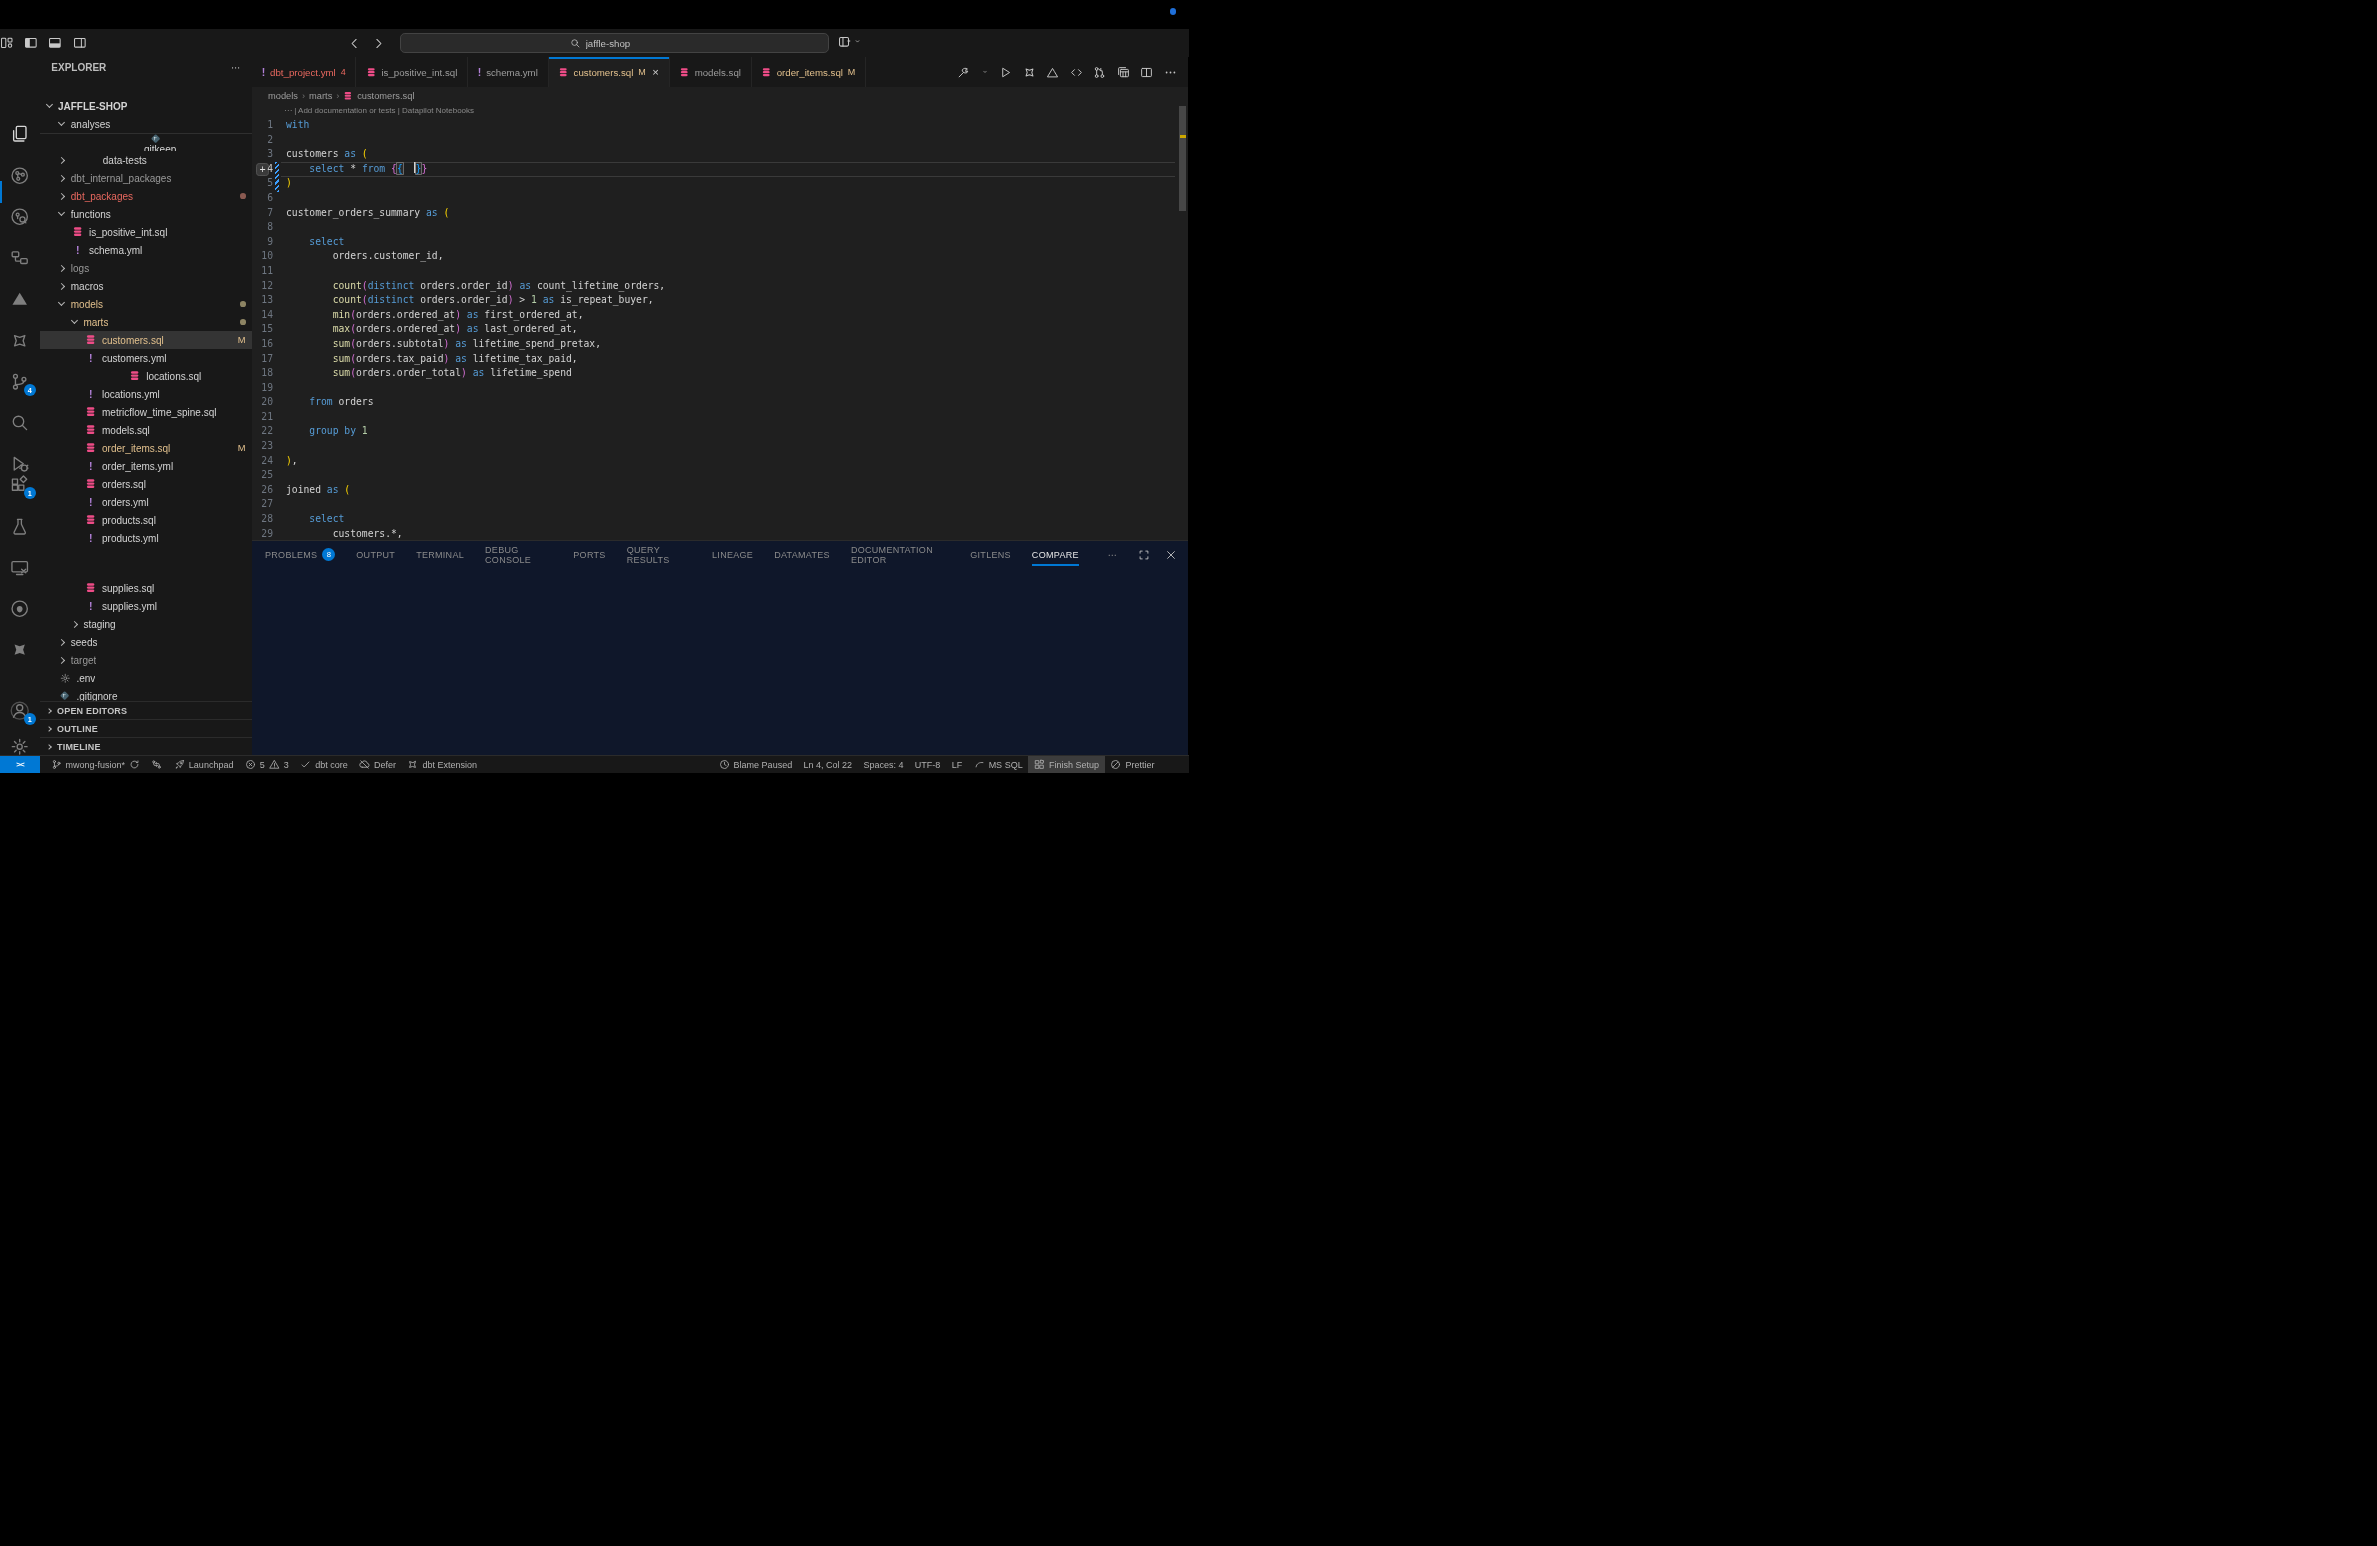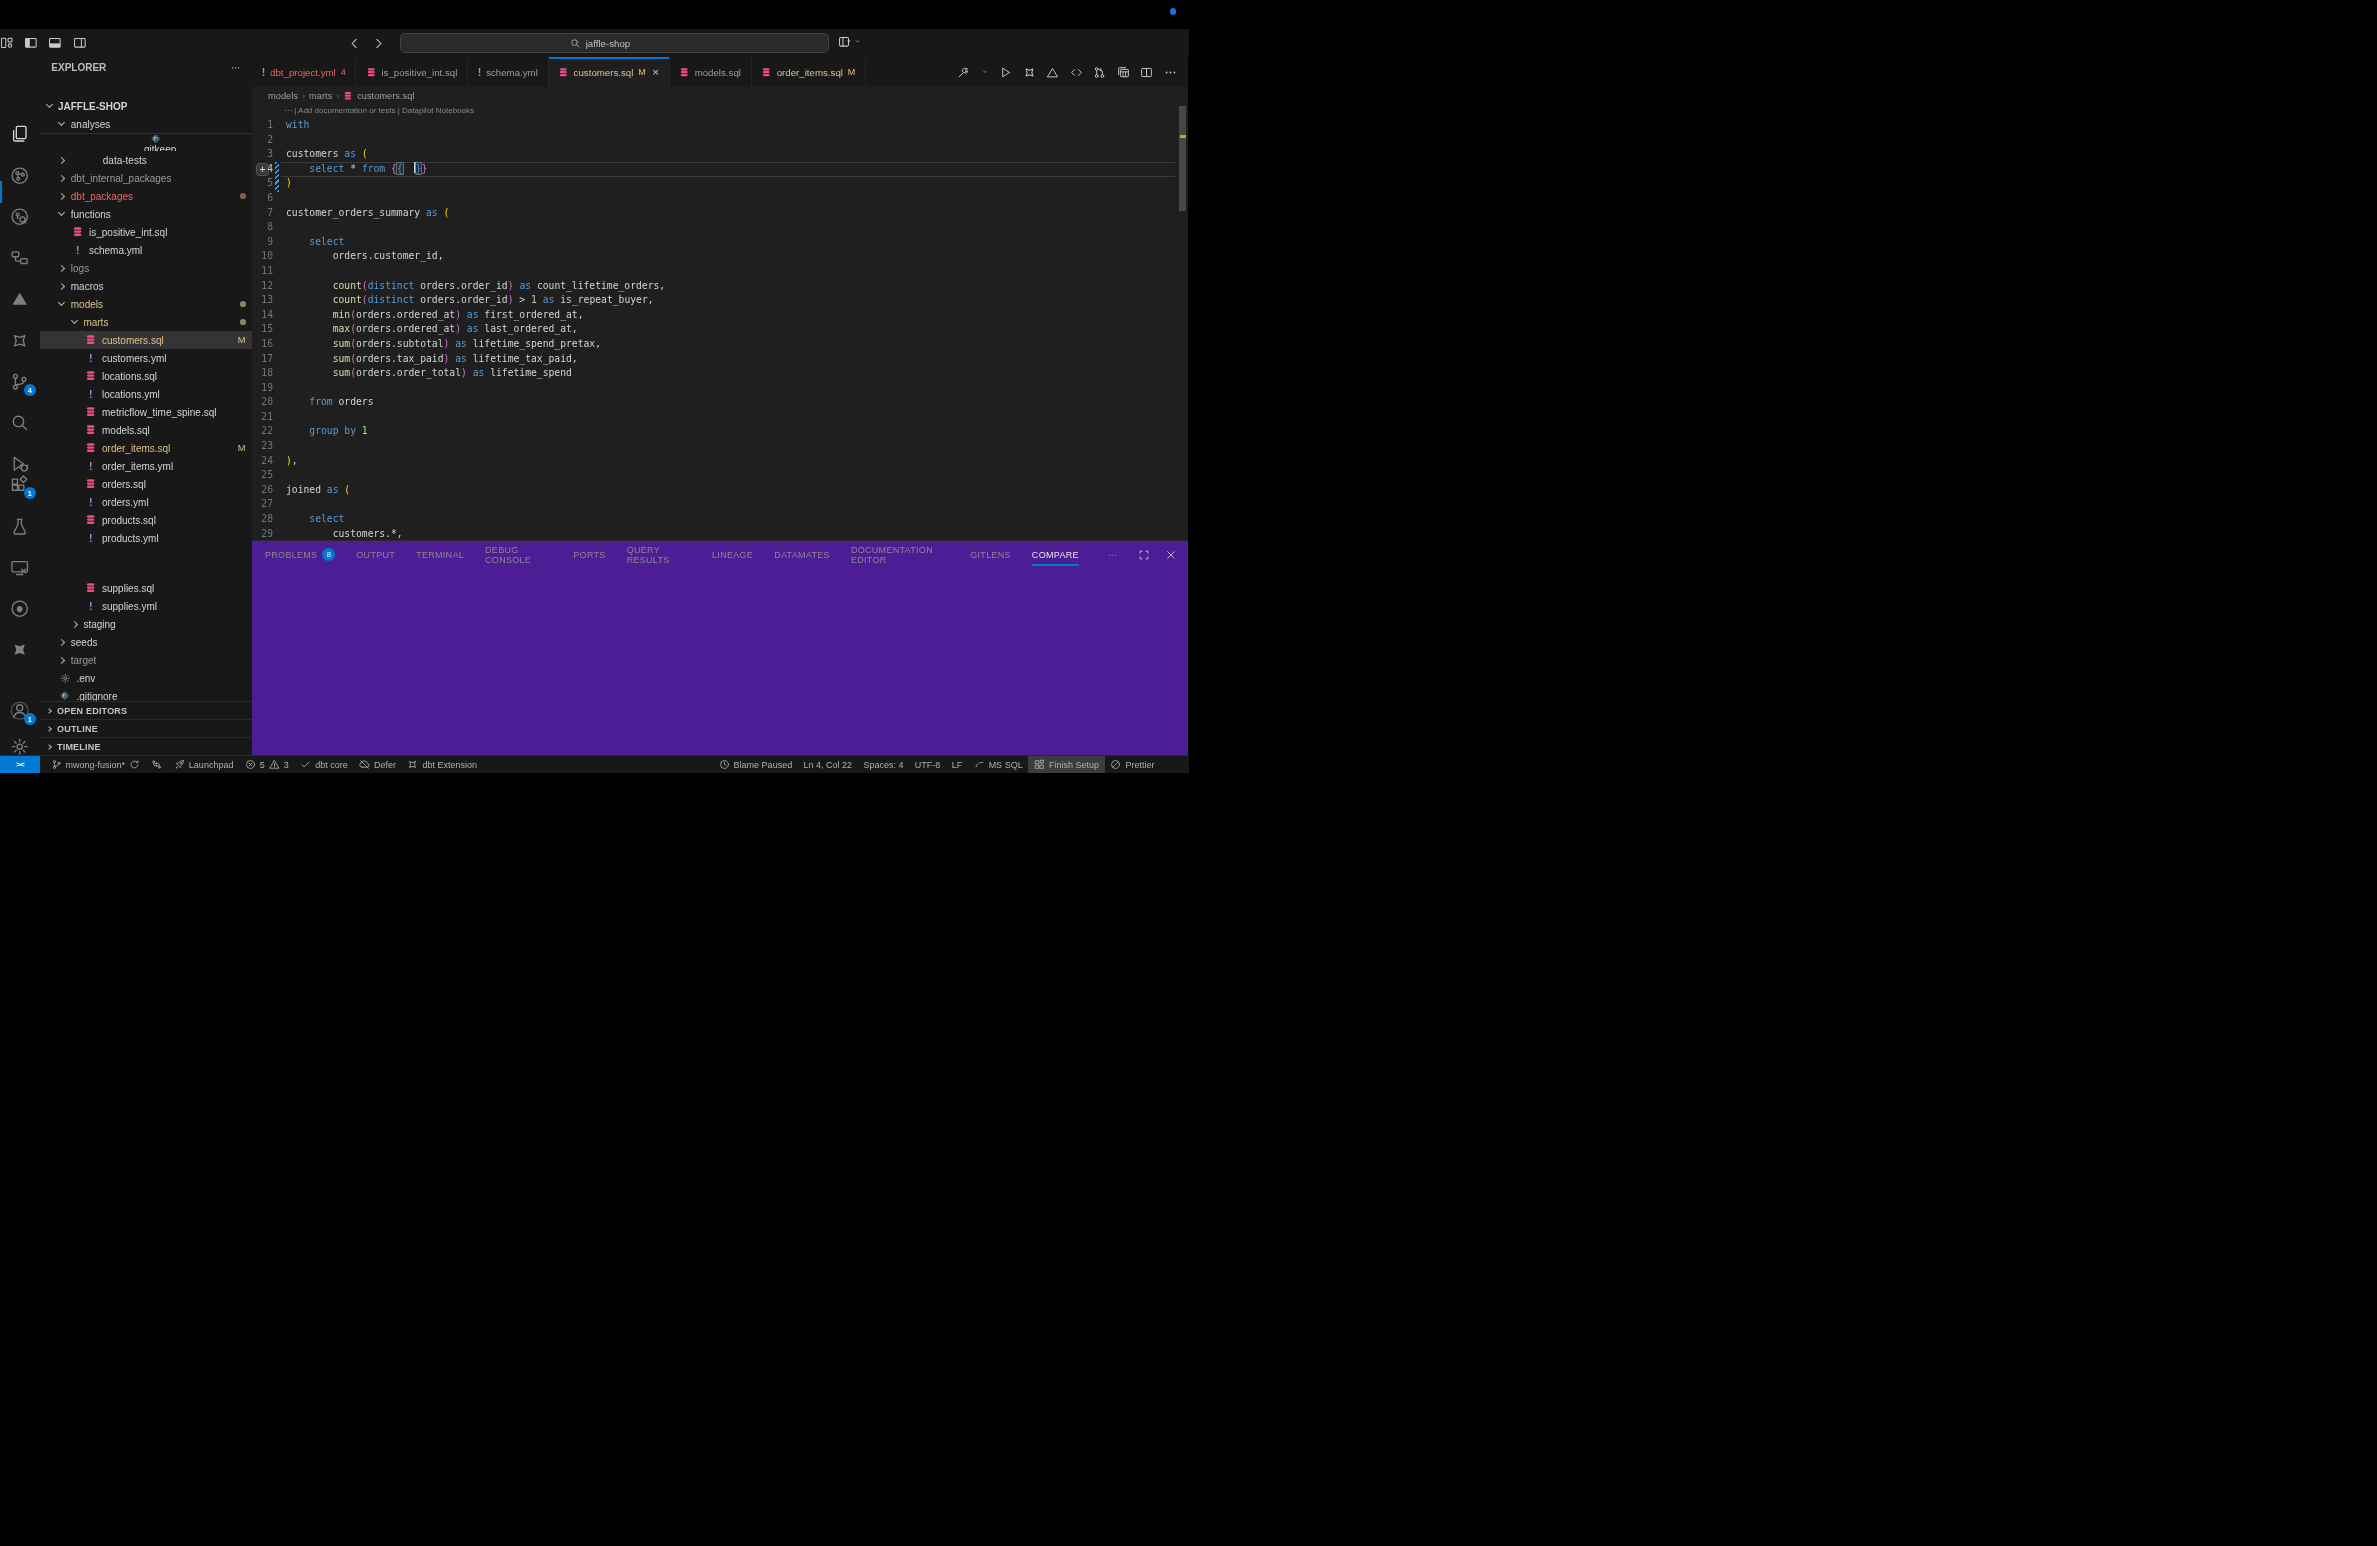--- a/index.html
+++ b/index.html
@@ -86,21 +86,21 @@
              border-bottom:0.8px solid #3a3a3a; pointer-events:none; }
   #changebar { position:absolute; left:22.6px; top:105px; width:4px; height:30px;
       background:repeating-linear-gradient(135deg,#3b9eff 0 1.6px,transparent 1.6px 3.7px); }
   #plusbtn { position:absolute; left:4px; top:106px; width:13px; height:13px; background:#3a3a3a;
       border:0.8px solid #515151; border-radius:3.2px; color:#e0e0e0; font-size:10.5px; line-height:10.5px;
       display:flex; align-items:center; justify-content:center; }
   #scrollthumb { position:absolute; right:1.6px; top:49px; width:7.3px; height:105px; background:#565656; opacity:.75; }
   #overviewmark { position:absolute; right:2.4px; top:78px; width:5.7px; height:3.2px; background:#cca700; }
 
   
-  #panel { left:252px; top:540px; width:936px; height:215px; background:#4c1d95; border-top:0.8px solid #2b2b2b; }
+  #panel { left:252px; top:540px; width:936px; height:215px; background:#0f172a; border-top:0.8px solid #2b2b2b; }
   #paneltabs { height:27px; display:flex; align-items:center; gap:21px; padding-left:13px; font-size:9px;
                letter-spacing:0.3px; color:#8b8b8b; }
   .ptab { display:flex; align-items:center; gap:4.9px; height:100%; position:relative; }
   .ptab.active { color:#e7e7e7; }
   .ptab.active::after { content:""; position:absolute; left:0; right:0; bottom:2.4px; height:1.6px; background:#0078d4; }
   .pbadge { background:#0078d4; color:#fff; min-width:13px; height:13px; border-radius:7.3px; font-size:7.7px;
             display:flex; align-items:center; justify-content:center; padding:0 3.2px; letter-spacing:0; }
   #panelbtns { margin-left:auto; display:flex; align-items:center; gap:14.6px; padding-right:11.3px; color:#c5c5c5; }
   #comparebody { position:absolute; left:0; top:27px; right:0; bottom:0; display:flex; flex-direction:column;
                  align-items:center; }
@@ -394,21 +394,21 @@
         </span>
         <span class="lbl c-gold">customers.sql</span>
         <span class="rbadge c-gold">M</span>
       </div>
       <div class="row" style="padding-left: 45px;">
         <span class="ficon">
           <span class="yaml-bang">!</span>
         </span>
         <span class="lbl">customers.yml</span>
       </div>
-      <div class="row" style="padding-left: 45px;">
+      <div class="row" style="padding-left: 45px; justify-content: center;">
         <span class="ficon" style="color: rgb(238, 76, 135);">
           <svg width="11.3" height="11.3" viewBox="0 0 16 16" fill="none" stroke="currentColor" stroke-width="1.2" stroke-linecap="round" stroke-linejoin="round">
             <g fill="currentColor" stroke="none">
               <rect x="2.8" y="1.8" width="10.4" height="3.5" rx="1.75"></rect>
               <rect x="2.8" y="6.2" width="10.4" height="3.5" rx="1.75"></rect>
               <rect x="2.8" y="10.6" width="10.4" height="3.5" rx="1.75"></rect>
             </g>
           </svg>
         </span>
         <span class="lbl">locations.sql</span>

